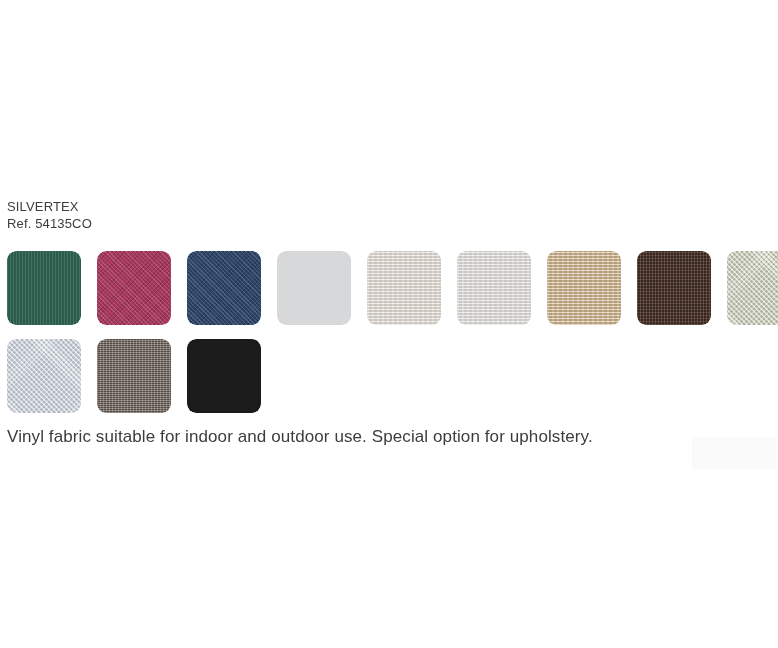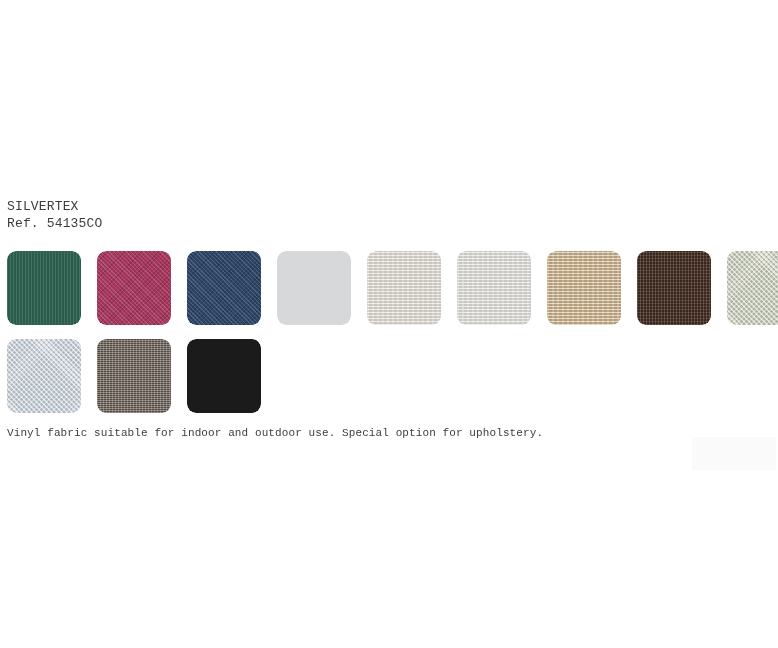--- a/index.html
+++ b/index.html
@@ -17,21 +17,20 @@
     -webkit-font-smoothing: antialiased;
   }
 
   #sheet {
     position: absolute;
     left: 0;
     top: 0;
     width: 778px;
     height: 648px;
     background: #ffffff;
-    font-family: Liberation Mono, monospace;
   }
 
   
   #heading {
     position: absolute;
     left: 7px;
     top: 198px;
     line-height: 17px;
   }
   #heading .line {
@@ -129,21 +128,21 @@
   }
   .tex-smooth {
     background-image: none;
   }
 
   
   #caption {
     position: absolute;
     left: 7px;
     top: 427px;
-    font-size: 11px;
+    font-size: 17px;
     color: #3d3d3d;
     letter-spacing: 0.1px;
     white-space: nowrap;
   }
 
   
   #artifact {
     position: absolute;
     left: 692px;
     top: 437px;

